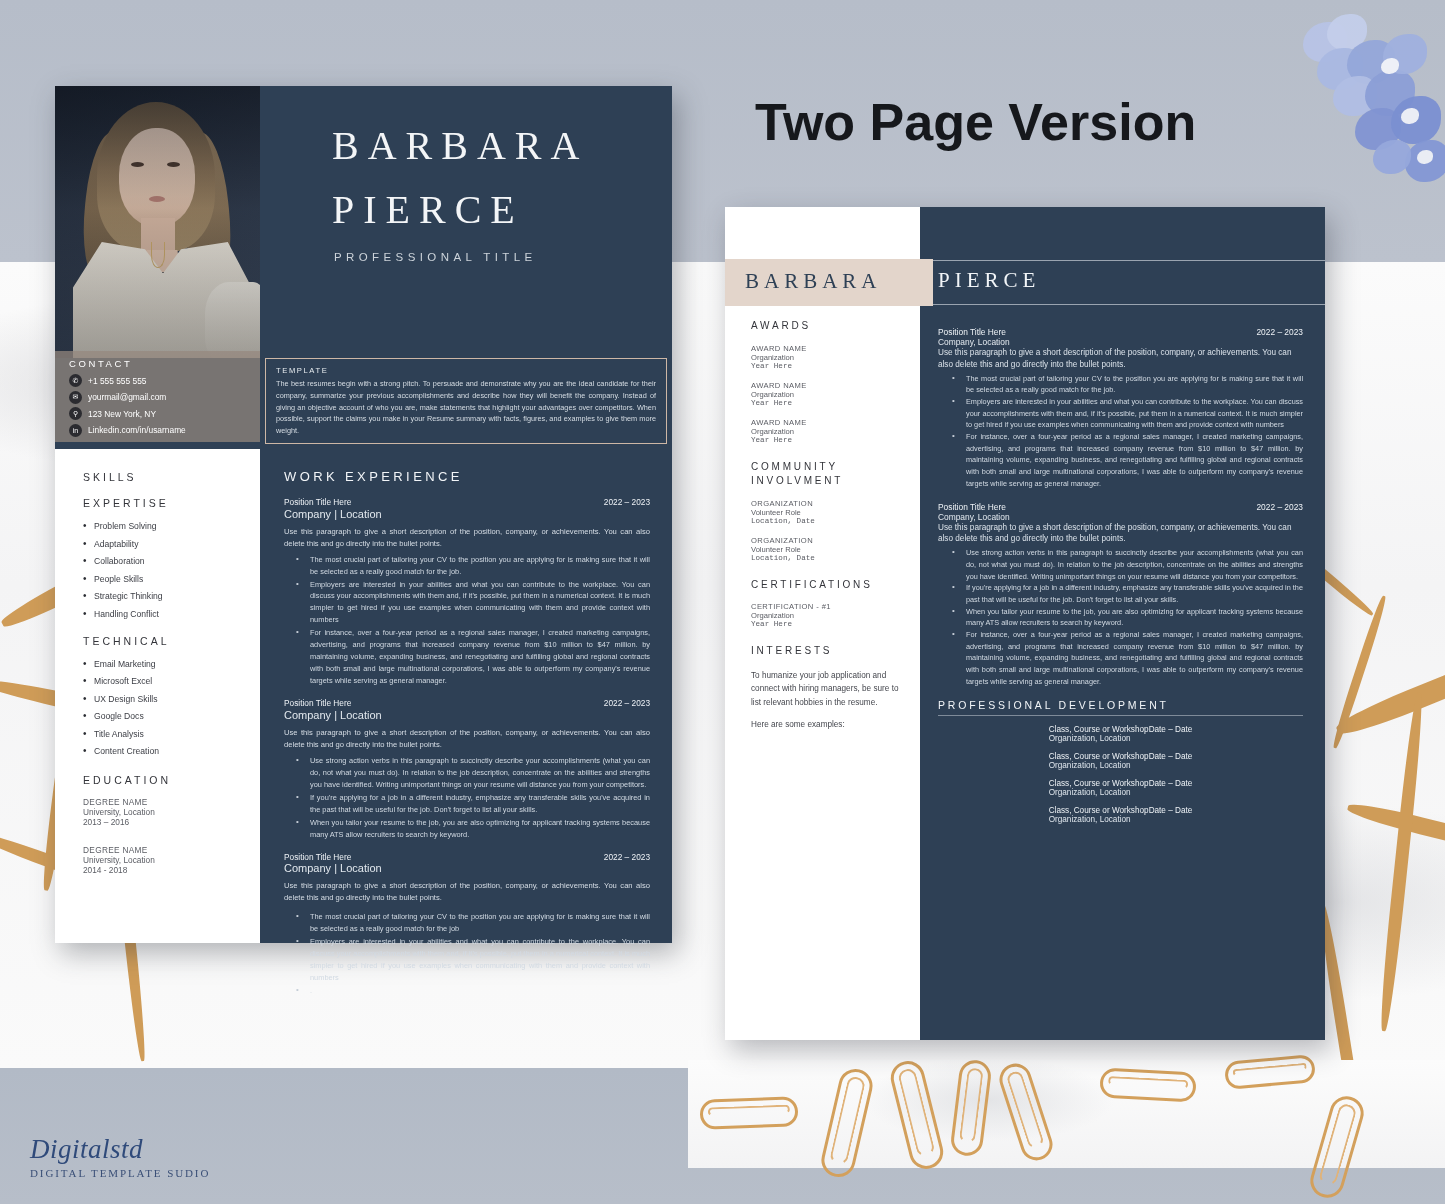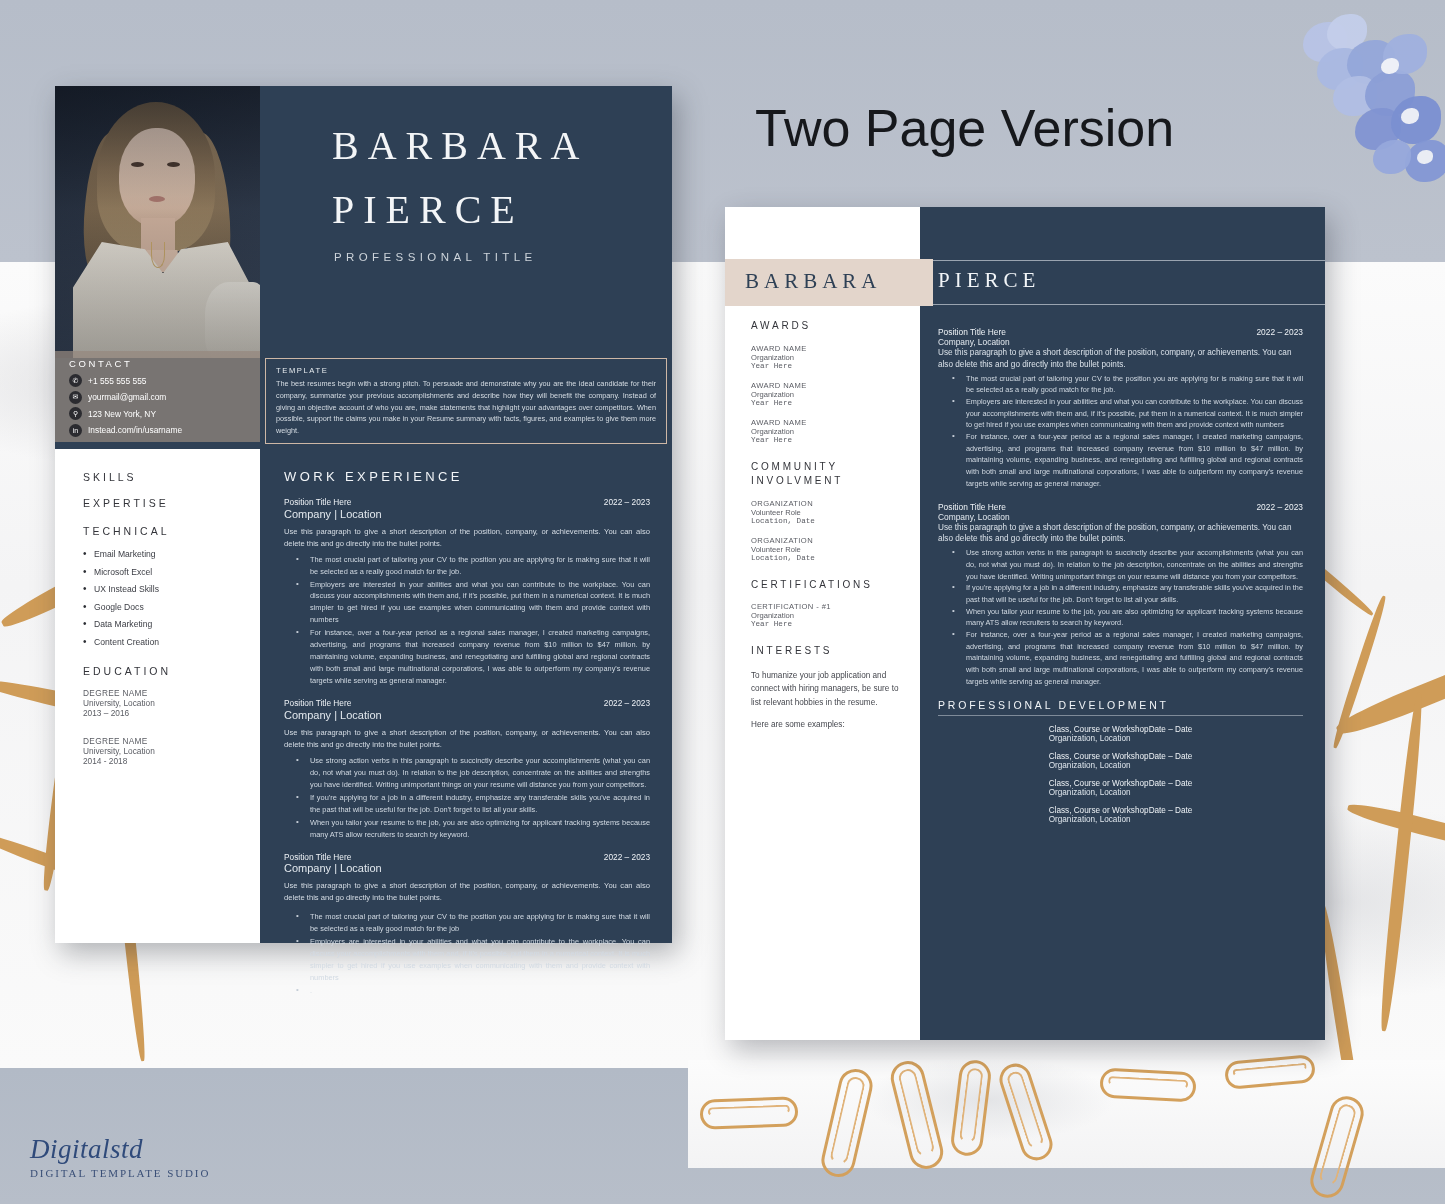--- a/index.html
+++ b/index.html
@@ -225,22 +225,22 @@
 
   .pd-head { font-size:10.5px; letter-spacing:2.8px; color:#f2f5f8; padding-bottom:4px;
              border-bottom:1px solid #7f8b99; margin-bottom:9px; }
   .pd-row { display:flex; justify-content:center; margin-bottom:9px; }
   .pd-l1 { font-size:8.2px; color:#eef2f6; }
   .pd-l2 { font-size:8.2px; color:#dfe6ed; }
   .pd-date { font-size:8.2px; color:#eef2f6; }
 
   
   #twopage {
-    position:absolute; left:755px; top:98px;
-    font-size:52px; color:#16181c; font-weight:400; letter-spacing:0px;
+    position:absolute; left:755px; top:92px;
+    font-size:52px; color:#16181c; font-weight:700; letter-spacing:0px;
   }
   #brand { position:absolute; left:30px; top:1134px; }
   #brand .bname {
     font-family:"Liberation Serif", serif; font-style:italic;
     font-size:27px; color:#2f4a7a; letter-spacing:.5px;
   }
   #brand .btag {
     font-family:"Liberation Serif", serif;
     font-size:11px; color:#3a4f77; letter-spacing:1.9px; margin-top:2px;
   }
@@ -329,39 +329,47 @@
       <div class="cl-row">
         <span class="cl-ic">✉</span>
         <span class="cl-tx">yourmail@gmail.com</span>
       </div>
       <div class="cl-row">
         <span class="cl-ic">⚲</span>
         <span class="cl-tx">123 New York, NY</span>
       </div>
       <div class="cl-row">
         <span class="cl-ic">in</span>
-        <span class="cl-tx">Instead.com/in/usarname</span>
+        <span class="cl-tx">Linkedin.com/in/usarname</span>
       </div>
     </div>
 
     <div class="p1-profile">
       <h4>TEMPLATE</h4>
       <p>The best resumes begin with a strong pitch. To persuade and demonstrate why you are the ideal candidate for their company, summarize your previous accomplishments and describe how they will benefit the company. Instead of giving an objective account of who you are, make statements that highlight your advantages over competitors. When possible, support the claims you make in your Resume summary with facts, figures, and examples to give them more weight.</p>
     </div>
 
     <div class="p1-left">
       <div class="lbl-head">SKILLS</div>
       <div class="lbl-sub" style="margin-top:14px;">EXPERTISE</div>
+      <ul class="sk-list">
+        <li>Problem Solving</li>
+        <li>Adaptability</li>
+        <li>Collaboration</li>
+        <li>People Skills</li>
+        <li>Strategic Thinking</li>
+        <li>Handling Conflict</li>
+      </ul>
       <div class="lbl-sub" style="margin-top:16px;">TECHNICAL</div>
       <ul class="sk-list">
         <li>Email Marketing</li>
         <li>Microsoft Excel</li>
-        <li>UX Instead Skills</li>
+        <li>UX Design Skills</li>
         <li>Google Docs</li>
-        <li>Data Marketing</li>
+        <li>Title Analysis</li>
         <li>Content Creation</li>
       </ul>
       <div class="lbl-head" style="margin-top:18px;">EDUCATION</div>
       <div class="edu-blk">
         <div class="d1">DEGREE NAME</div>
         <div class="d2">University, Location</div>
         <div class="d3">2013 – 2016</div>
       </div>
       <div class="edu-blk" style="margin-top:18px;">
         <div class="d1">DEGREE NAME</div>

